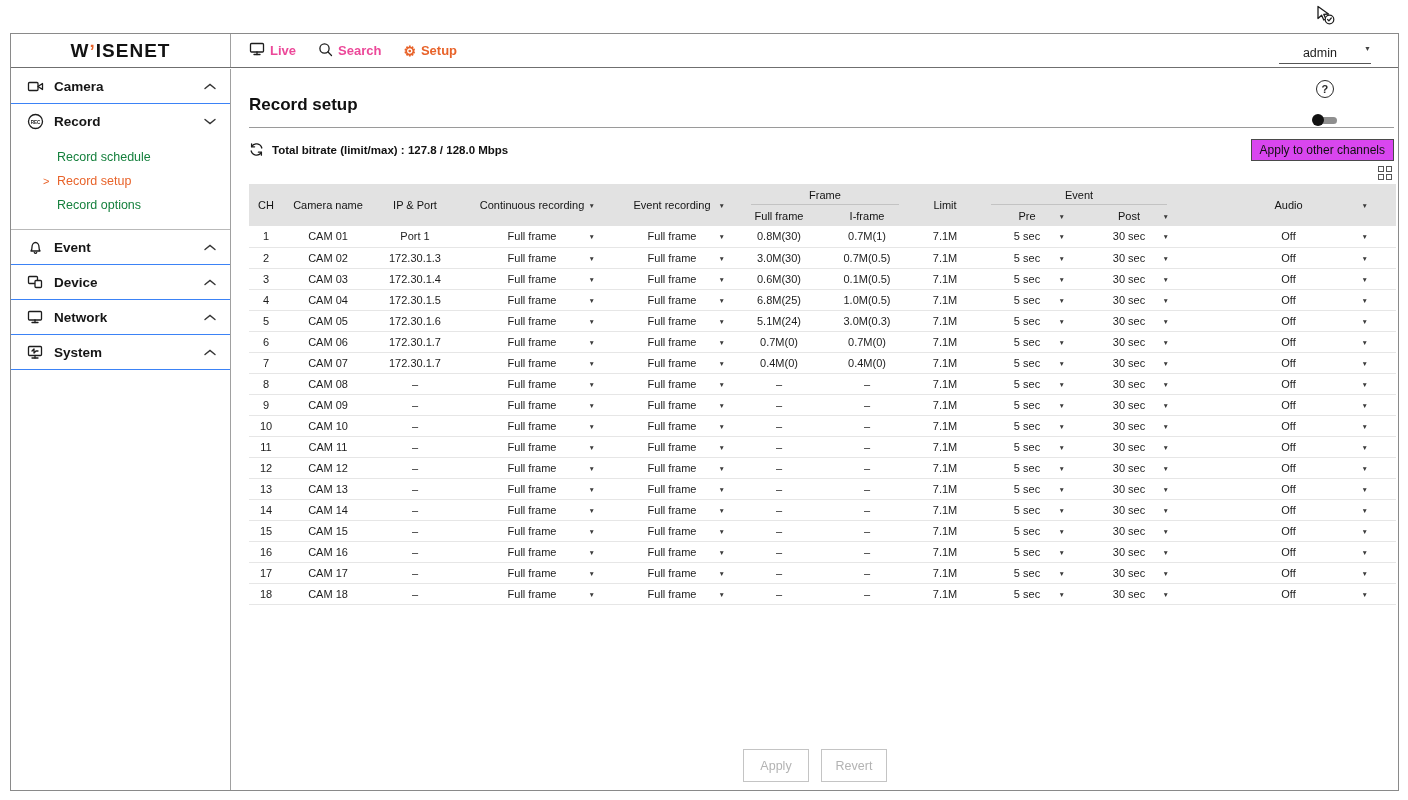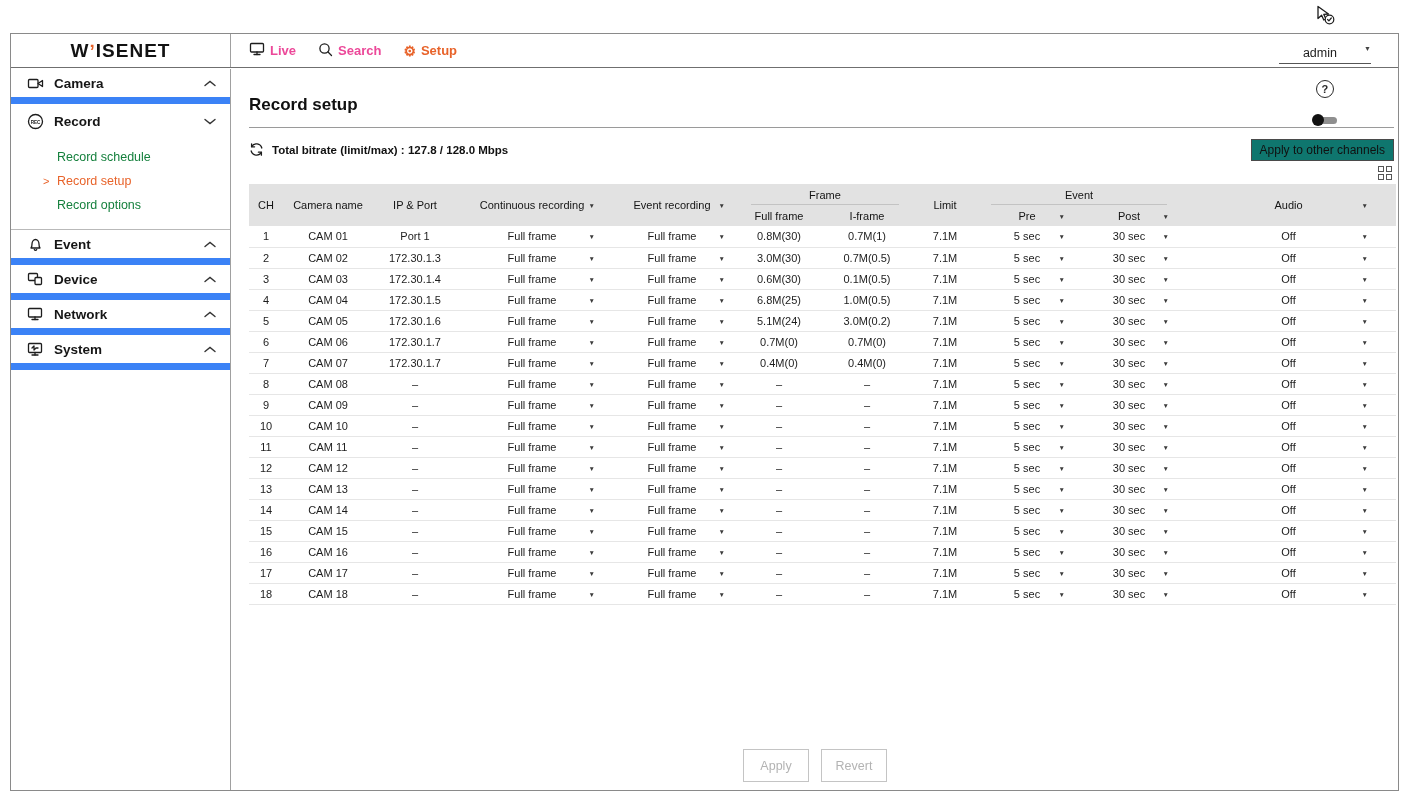--- a/index.html
+++ b/index.html
@@ -32,37 +32,37 @@
   .power-toggle { position:relative; width:25px; height:12px; cursor:pointer; }
   .power-toggle .bar { position:absolute; left:6px; top:3px; width:19px; height:7px;
                        background:#8f8f8f; border-radius:4px; }
   .power-toggle .knob { position:absolute; left:0; top:0; width:12px; height:12px;
                         background:#111; border-radius:50%; }
 
   
   .sidebar { position:absolute; left:0; top:35px; width:220px; bottom:0;
              border-right:1px solid #a0a0a0; background:#fff; }
   .side-item { height:35px; display:flex; align-items:center; padding:0 14px;
-               border-bottom:7px solid #3b82f6; cursor:pointer; }
+               border-bottom:1px solid #3b82f6; cursor:pointer; }
   .side-item .s-icon { width:20px; display:flex; justify-content:center; margin-right:9px; }
   .side-item .s-label { font-size:13.5px; font-weight:700; color:#161616; }
   .side-item .chev { margin-left:auto; display:flex; }
   .subpanel { padding:6px 0 12px 46px; border-bottom:1px solid #b9b9b9; }
   .subitem { font-size:12.5px; line-height:24px; color:#15803d; cursor:pointer; position:relative; }
   .subitem.active { color:#e8632a; }
   .subitem.active .marker { position:absolute; left:-14px; top:0; font-size:11px; color:#e8632a; }
 
   
   .main { position:absolute; left:221px; top:35px; right:0; bottom:0; }
   .main-inner { margin:0 4px 0 17px; }
   .page-title { margin-top:26px; font-size:17px; font-weight:700; color:#101010; }
   .title-rule { margin-top:12px; height:1px; background:#9a9a9a; }
   .meta-row { margin-top:11px; display:flex; align-items:center; justify-content:space-between; }
   .bitrate { display:flex; align-items:center; gap:8px; font-size:11.5px; font-weight:700; color:#111; }
-  .apply-other-btn { border:1px solid #4a4a4a; background:#0f766e; font-size:12px; color:#111;
+  .apply-other-btn { border:1px solid #4a4a4a; background:#d946ef; font-size:12px; color:#111;
                      padding:3px 8px; cursor:pointer; font-family:inherit; }
   .gridicon-row { display:flex; justify-content:flex-end; margin-top:5px; padding-right:2px; }
   .grid-icon { display:grid; grid-template-columns:6px 6px; grid-template-rows:6px 6px;
                gap:2px; cursor:pointer; }
   .grid-icon span { border:1.3px solid #555; }
 
   
   table.rec { width:1147px; border-collapse:collapse; margin-top:4px; table-layout:fixed; }
   table.rec th { background:#e2e2e2; font-size:11px; font-weight:400; color:#141414;
                  height:21px; text-align:center; position:relative; }
@@ -372,21 +372,21 @@
               <td class="c-post dd-cell"><span>30 sec</span><span class="dd-arrow">▼</span></td>
               <td class="c-audio dd-cell"><span>Off</span><span class="dd-arrow">▼</span></td>
             </tr>
             <tr>
               <td class="c-ch">5</td>
               <td class="c-name">CAM 05</td>
               <td class="c-ip">172.30.1.6</td>
               <td class="c-continuous dd-cell"><span>Full frame</span><span class="dd-arrow">▼</span></td>
               <td class="c-event dd-cell"><span>Full frame</span><span class="dd-arrow">▼</span></td>
               <td class="c-full">5.1M(24)</td>
-              <td class="c-iframe">3.0M(0.2)</td>
+              <td class="c-iframe">3.0M(0.3)</td>
               <td class="c-limit">7.1M</td>
               <td class="c-pre dd-cell"><span>5 sec</span><span class="dd-arrow">▼</span></td>
               <td class="c-post dd-cell"><span>30 sec</span><span class="dd-arrow">▼</span></td>
               <td class="c-audio dd-cell"><span>Off</span><span class="dd-arrow">▼</span></td>
             </tr>
             <tr>
               <td class="c-ch">6</td>
               <td class="c-name">CAM 06</td>
               <td class="c-ip">172.30.1.7</td>
               <td class="c-continuous dd-cell"><span>Full frame</span><span class="dd-arrow">▼</span></td>

